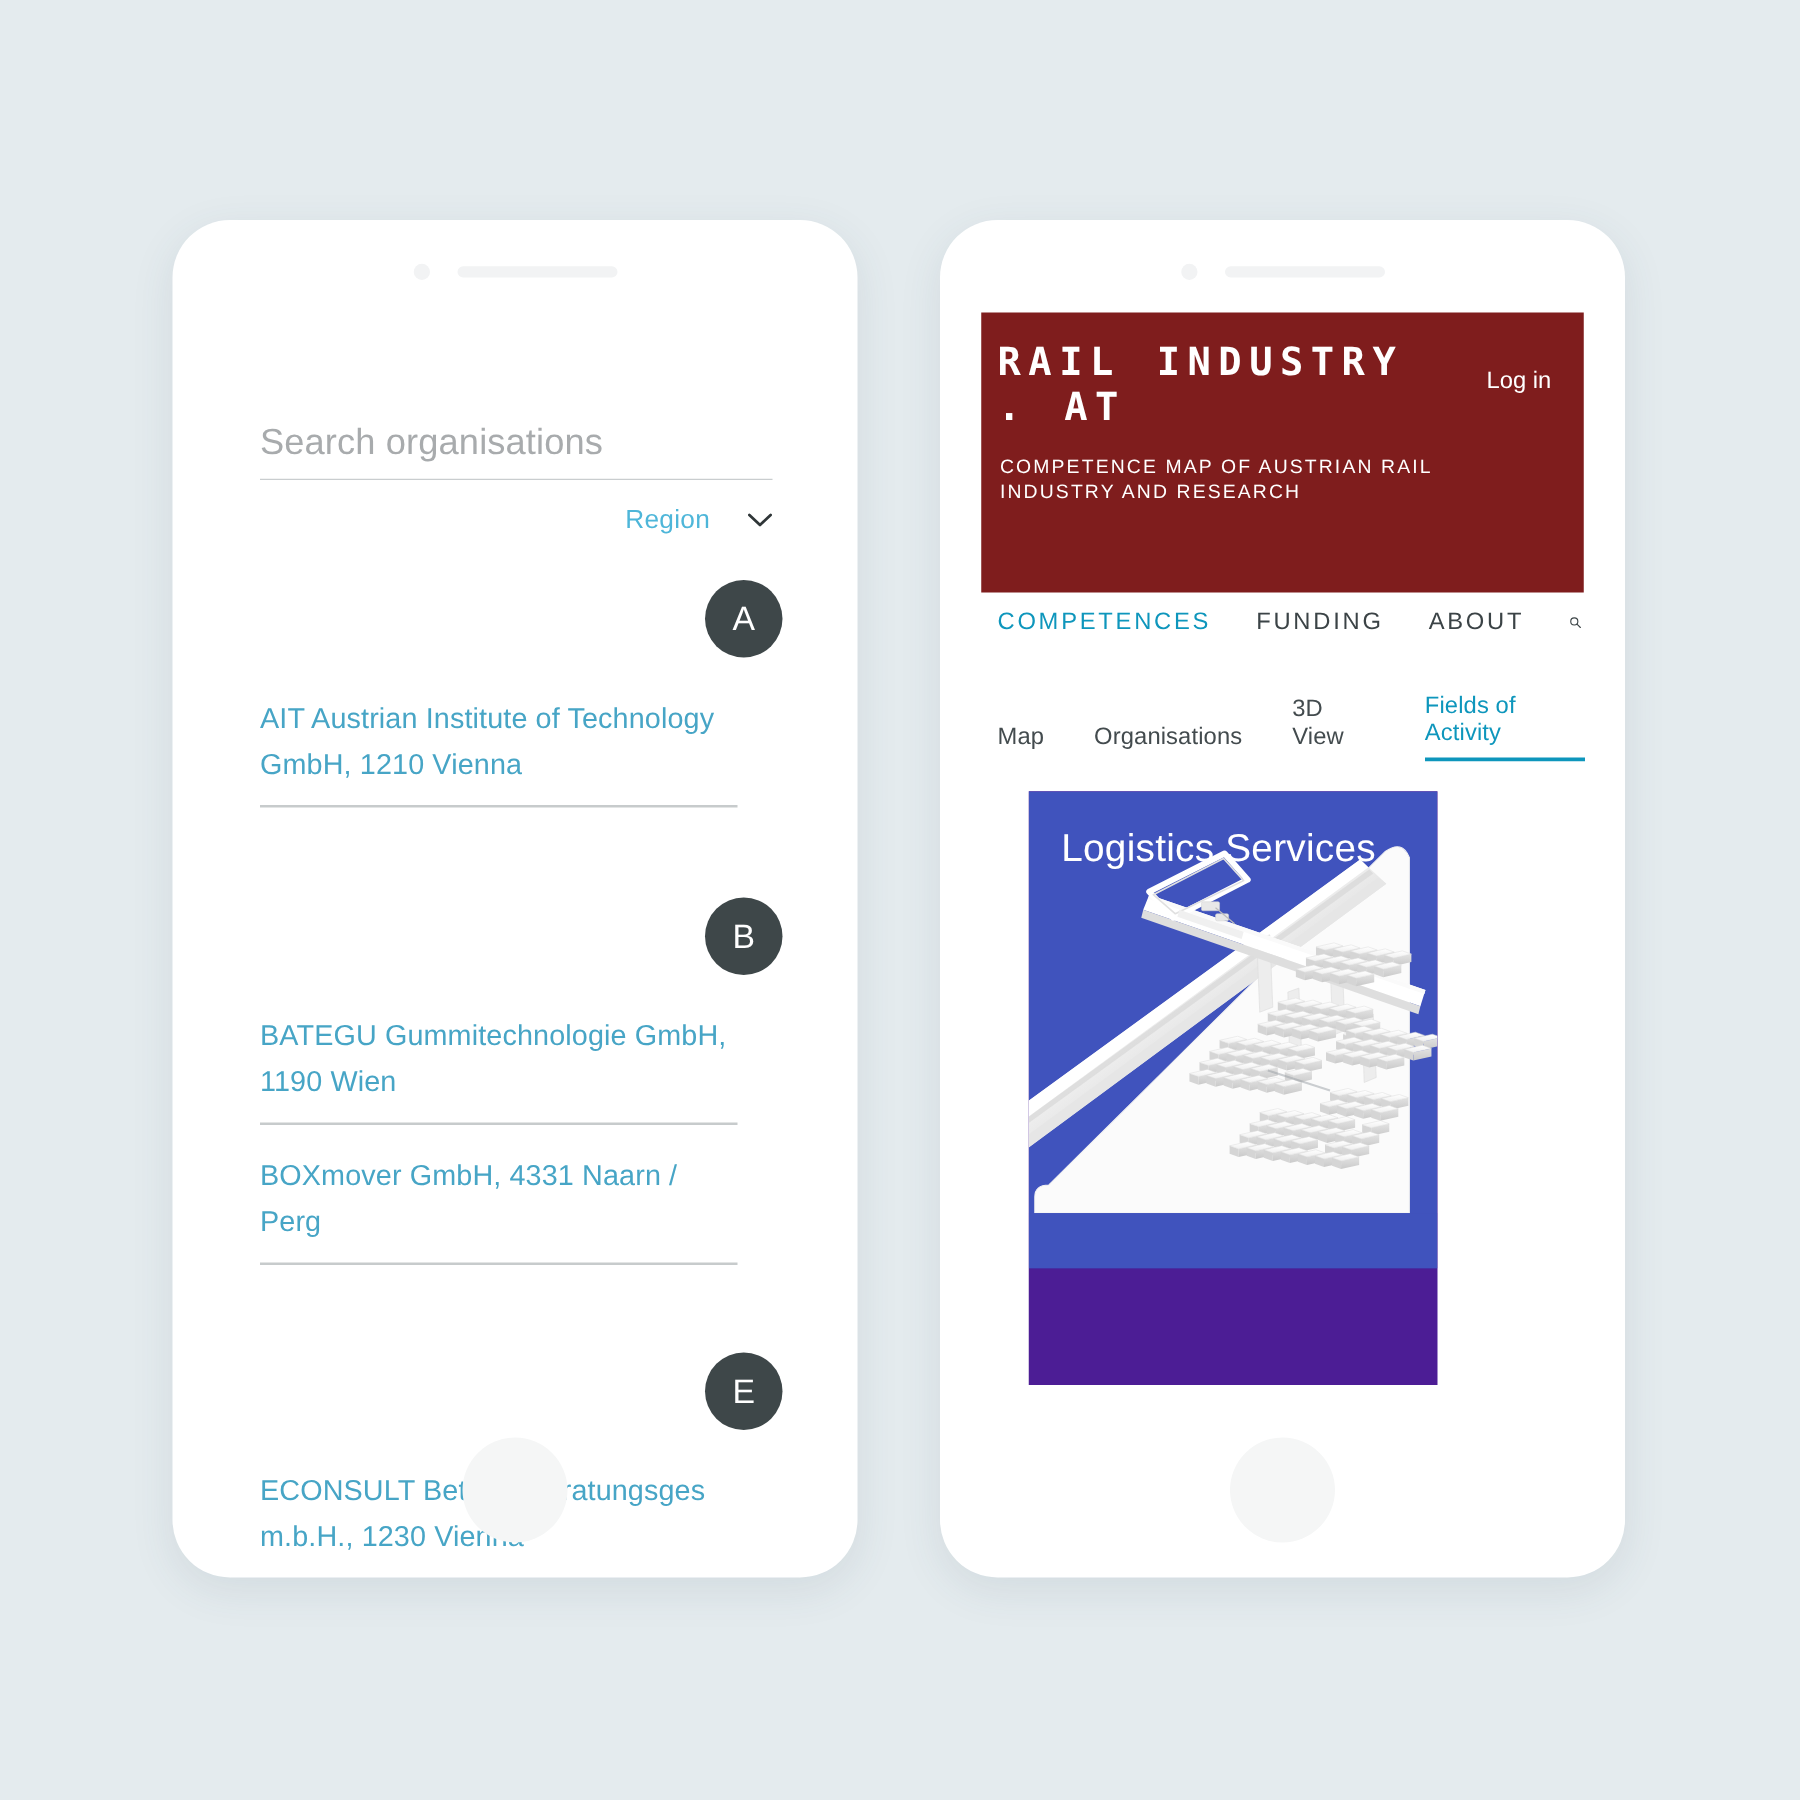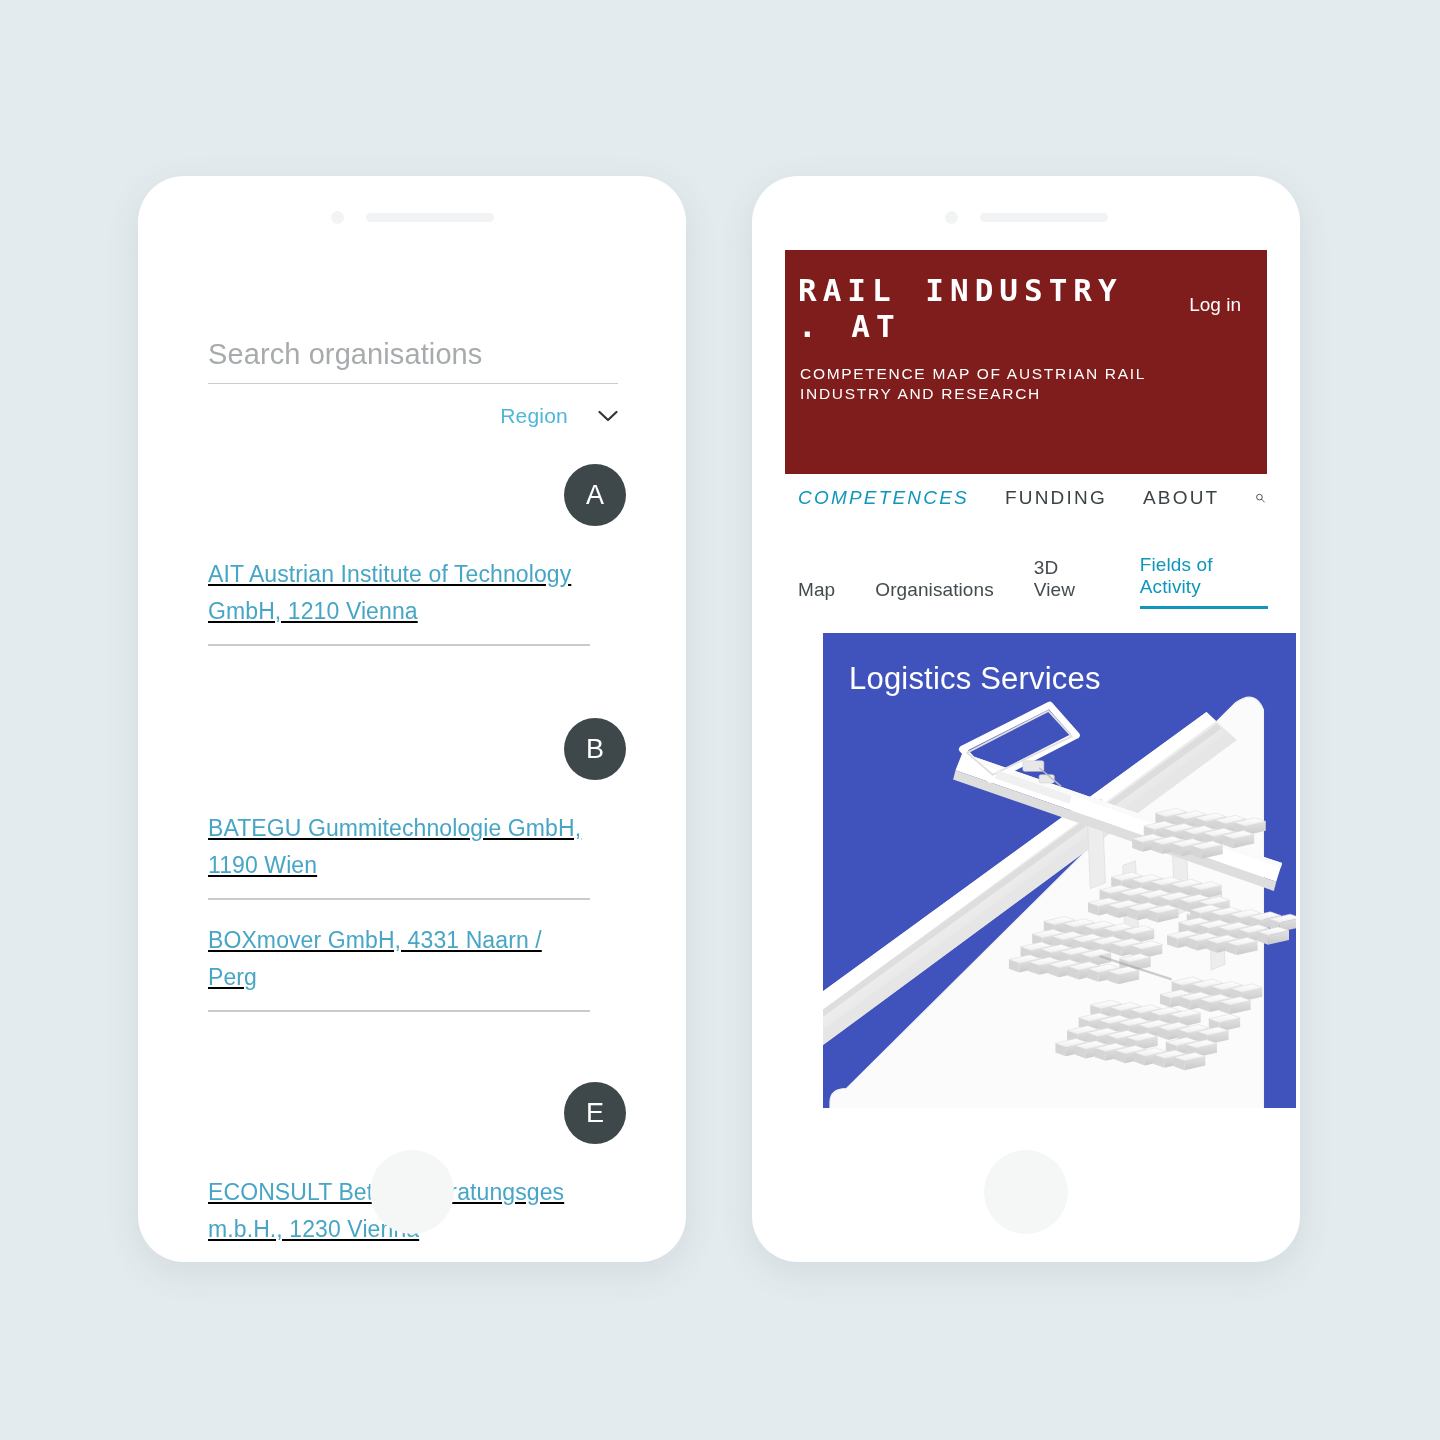--- a/index.html
+++ b/index.html
@@ -141,21 +141,20 @@
   }
   .badge-a { margin-top: 8px; }
   .badge-b { margin-top: 72px; }
   .badge-e { margin-top: 70px; }
 
   .org-item {
     padding-top: 30px;
     padding-bottom: 14px;
     border-bottom: 2px solid #c7cbcc;
     width: 382px;
-    text-decoration: underline;
   }
   .org-item.tight { padding-top: 22px; }
   .org-name {
     font-size: 23px;
     line-height: 37px;
     color: #47a5c6;
     font-weight: 400;
     letter-spacing: 0.1px;
   }
 
@@ -215,21 +214,21 @@
     align-items: center;
     gap: 36px;
   }
   .nav-item {
     font-size: 19px;
     letter-spacing: 2.2px;
     color: #3b4346;
     font-weight: 400;
     text-decoration: none;
   }
-  .nav-item.active { color: #0e96bc; font-style: italic; }
+  .nav-item.active { color: #0e96bc; }
   .nav-search-icon {
     margin-left: auto;
     margin-right: 2px;
     display: block;
   }
 
   .sub-nav {
     position: absolute;
     left: 46px;
     top: 378px;
@@ -248,23 +247,23 @@
   }
   .sub-item.active {
     color: #0e96bc;
     border-bottom: 3px solid #0e96bc;
   }
 
   .card {
     position: absolute;
     left: 71px;
     top: 457px;
-    width: 473px;
+    width: 327px;
     height: 475px;
-    background: #15803d;
+    background: #4c1d95;
     overflow: hidden;
   }
   .card-title {
     position: absolute;
     left: 26px;
     top: 28px;
     font-size: 31px;
     color: #ffffff;
     font-weight: 300;
     letter-spacing: 0.2px;

